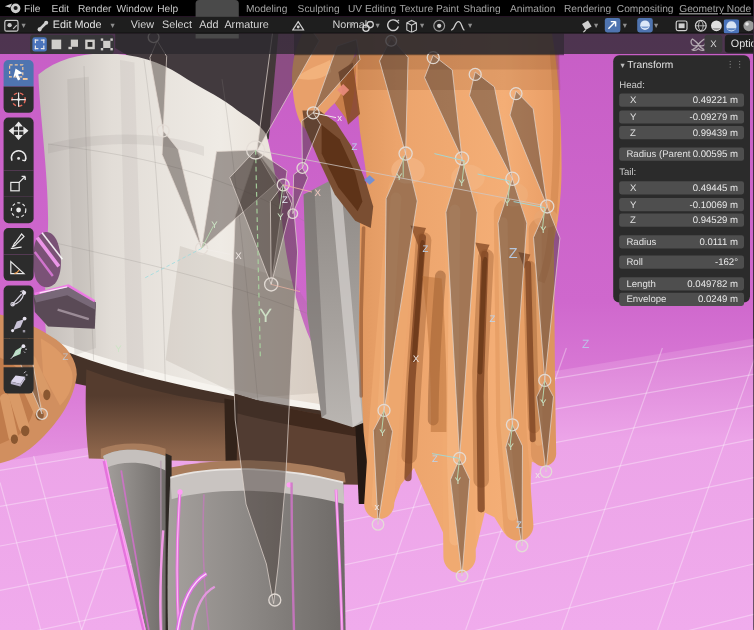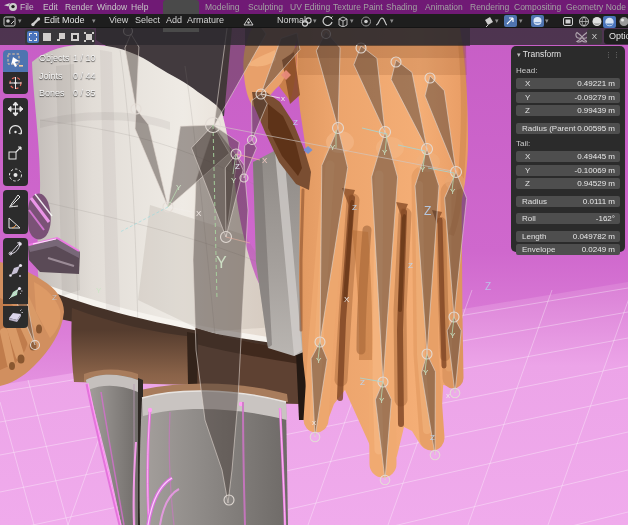--- a/index.html
+++ b/index.html
@@ -1,21 +1,21 @@
 <!DOCTYPE html>
 <html><head><meta charset="utf-8">
 <style>
 *{margin:0;padding:0;box-sizing:border-box;}
 html,body{background:#1b1b1b;}
 #app{position:relative;width:628px;height:525px;overflow:hidden;font-family:"Liberation Sans",sans-serif;background:#1b1b1b;}
 #scene{position:absolute;left:0;top:0;}
 .bn{fill:rgba(66,56,52,0.45);stroke:rgba(225,215,208,0.75);stroke-width:0.8;}
 .jc{fill:rgba(255,255,255,0.06);stroke:rgba(228,220,214,0.95);stroke-width:1.1;}
 .ax text{font-family:"Liberation Sans",sans-serif;font-size:8px;}
-#bar1{position:absolute;left:0;top:0;width:628px;height:14px;background:#701a75;color:#c6c6c6;font-size:8.5px;}
+#bar1{position:absolute;left:0;top:0;width:628px;height:14px;background:#000000;color:#c6c6c6;font-size:8.5px;}
 #bar1 .m{position:absolute;top:2px;}
 #bar1 .tab{position:absolute;top:0;height:14px;line-height:14px;color:#a2a2a2;}
 #bar1 .tab.on{background:#4a4a4a;color:#e8e8e8;border-radius:3px 3px 0 0;padding:16px 5px;}
 #bar2{position:absolute;left:0;top:14px;width:628px;height:14px;background:#1e1e1e;border-bottom:1px solid #141414;color:#d4d4d4;font-size:9px;}
 #bar2 .m{position:absolute;top:1px;}
 .car{color:#8e8e8e;font-size:7px;}
 #tstrip{position:absolute;left:0;top:28px;width:628px;height:17px;background:rgba(44,41,46,0.78);}
 #selgrp{position:absolute;left:25px;top:29px;width:70px;height:16px;background:#38373a;border-radius:3px;display:flex;align-items:center;padding-left:2px;gap:2px;}
 .sic{width:12px;height:12px;border-radius:2px;position:relative;}
 .sic.on{background:#4a74bc;}
@@ -385,21 +385,21 @@
  <span class="m" style="left:131px;">Help</span>
  <span class="tab on" style="left:163px;">Layout</span>
  <span class="tab" style="left:205px;">Modeling</span>
  <span class="tab" style="left:248px;">Sculpting</span>
  <span class="tab" style="left:290px;">UV Editing</span>
  <span class="tab" style="left:333px;">Texture Paint</span>
  <span class="tab" style="left:386px;">Shading</span>
  <span class="tab" style="left:425px;">Animation</span>
  <span class="tab" style="left:470px;">Rendering</span>
  <span class="tab" style="left:514px;">Compositing</span>
- <span class="tab" style="left:566px;">Geometry Node</span>
+ <span class="tab" style="left:566px;text-decoration:underline;">Geometry Node</span>
 </div>
 <div id="bar2">
  <svg style="position:absolute;left:3px;top:2px" width="14" height="11" viewBox="0 0 14 11">
   <rect x="1" y="1" width="11" height="9" rx="1.5" fill="none" stroke="#c9c9c9" stroke-width="1"></rect>
   <circle cx="5" cy="5" r="1.8" fill="#c9c9c9"></circle>
   <path d="M8,8 L11,5" stroke="#c9c9c9" stroke-width="1"></path>
  </svg>
  <span class="m car" style="left:18px;top:3px;">▾</span>
  <svg style="position:absolute;left:30px;top:2px" width="11" height="11" viewBox="0 0 11 11">
   <circle cx="3" cy="8.5" r="1.7" fill="#cfcfcf"></circle>
@@ -561,25 +561,20 @@
  <div class="gap" style="height:2px;"></div>
  <div class="tb rb">
         <svg width="17" height="16" viewBox="0 0 17 16">
           <path d="M2,9 L6,4 L14,5 L10,11 Z" fill="#dcd6ec"></path>
           <path d="M2,9 L10,11 L10,13 L2,11 Z" fill="#b8b2c8"></path>
           <path d="M10,11 L14,5 L14,7 L10,13 Z" fill="#c6c0d6"></path>
           <path d="M13,2 l1.5,-1.5 M14.5,3.5 l1.5,0" stroke="#d8d4e0" stroke-width="0.8"></path>
         </svg>
       </div>
 </div>
-<div id="stats">
- <div class="r"><span class="lb">Objects</span><span>1 / 10</span></div>
- <div class="r"><span class="lb">Joints</span><span>0 / 44</span></div>
- <div class="r"><span class="lb">Bones</span><span>0 / 35</span></div>
-</div>
 <div id="npanel">
  <div class="hdr"><span style="font-size:7px;color:#bdbdbd;">▾</span> Transform <span class="dots">⋮⋮</span></div>
  <div class="lab">Head:</div>
  <div class="fld">
         <span class="n">X</span>
         <span class="v">0.49221 m</span>
       </div>
  <div class="fld">
         <span class="n">Y</span>
         <span class="v">-0.09279 m</span>

